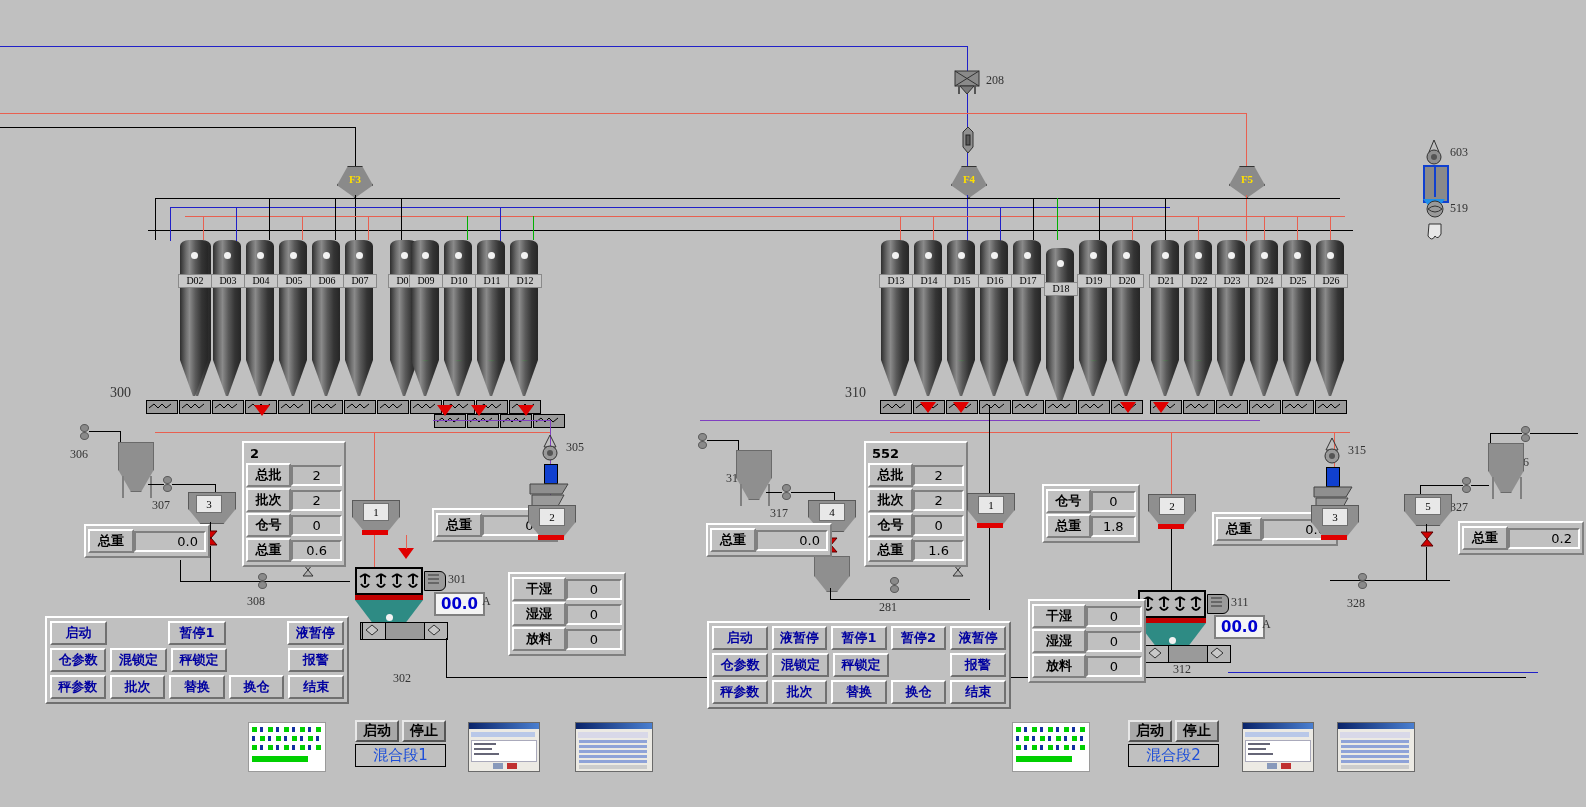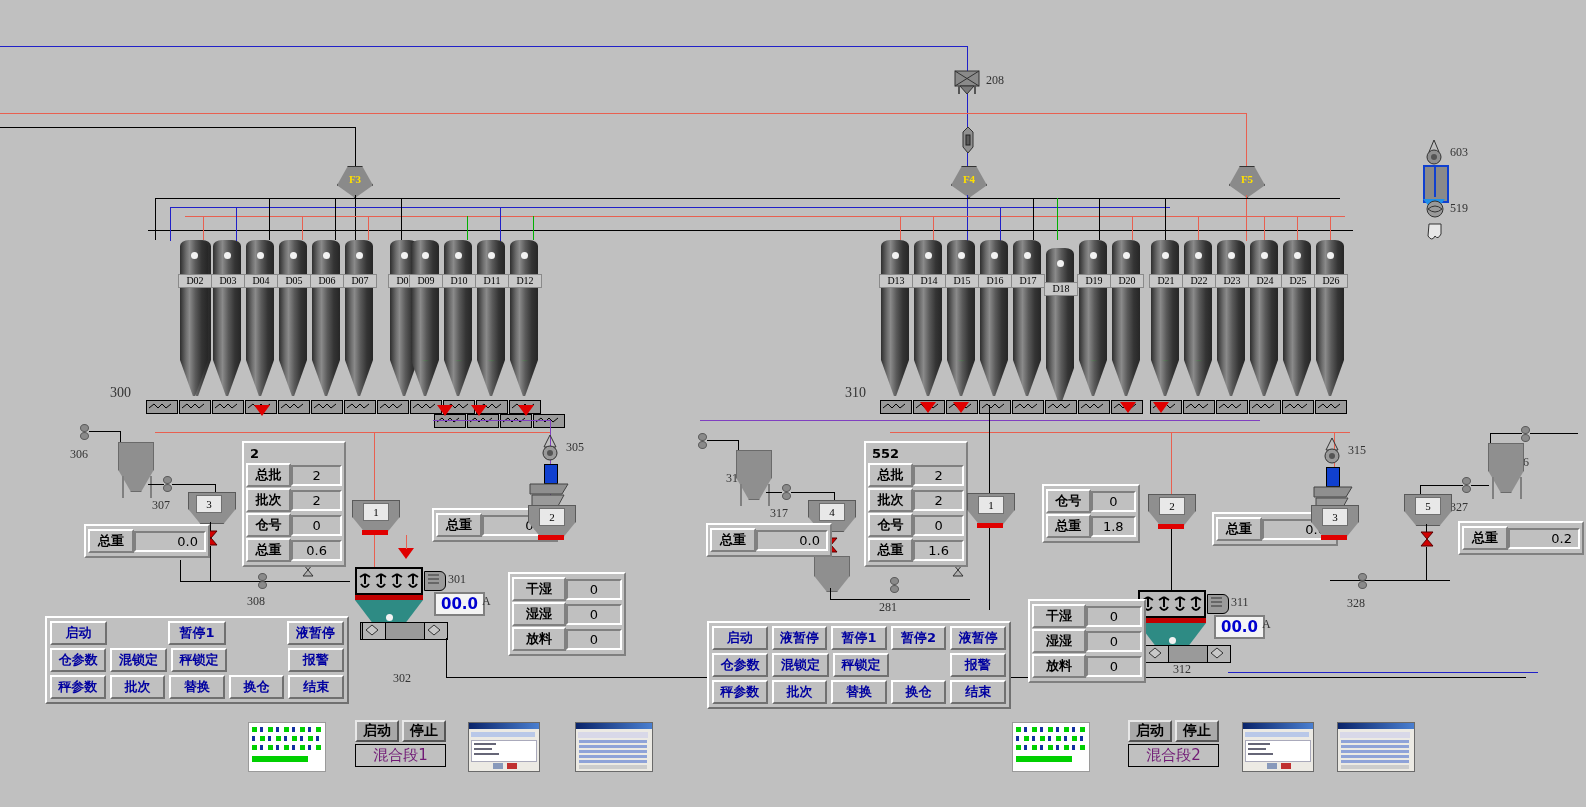--- a/index.html
+++ b/index.html
@@ -152,21 +152,21 @@
   .btn.blank{border:none;background:transparent;cursor:default;}
   .miniwin{position:absolute;background:#eceae4;border:1px solid #6a6a6a;overflow:hidden;}
   .miniwin .tb{height:6px;background:linear-gradient(to right,#0a246a,#4a7fd0);}
   .segbtn{
     background:#a9a9a9;border-top:2px solid #e8e8e8;border-left:2px solid #e8e8e8;
     border-right:2px solid #555;border-bottom:2px solid #555;
     font-size:14px;font-weight:bold;padding:0 6px;color:#000;
     font-family:"DejaVu Sans","Liberation Sans",sans-serif;cursor:pointer;
   }
   .segname{
-    background:#c0c0c0;border:1px solid #000;font-size:15px;padding:1px 8px;text-align:center;color:#701a75;
+    background:#c0c0c0;border:1px solid #000;font-size:15px;padding:1px 8px;text-align:center;color:#1d4ed8;
     font-family:"DejaVu Sans","Liberation Sans",sans-serif;
   }
   .statgrid{position:absolute;background:#fff;border:1px solid #9a9a9a;}
   .sq{position:absolute;background:#00d000;}
   .sqb{position:absolute;background:#1030a0;}
 
   
   .bluebox{position:absolute;width:22px;height:34px;background:#8a8a8a;border:2px solid #1040d0;}
   .bluetri{position:absolute;width:0;height:0;border-left:11px solid transparent;border-right:11px solid transparent;border-top:14px solid #2090e8;}
 </style>

